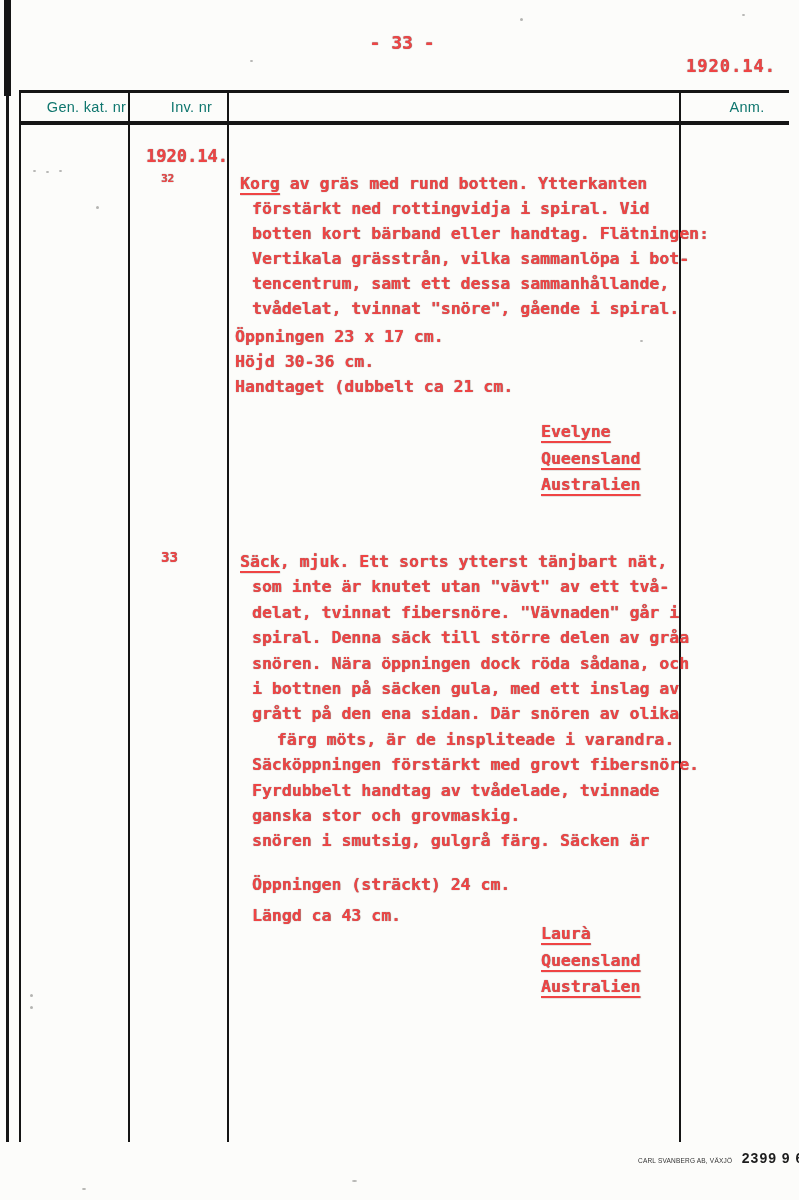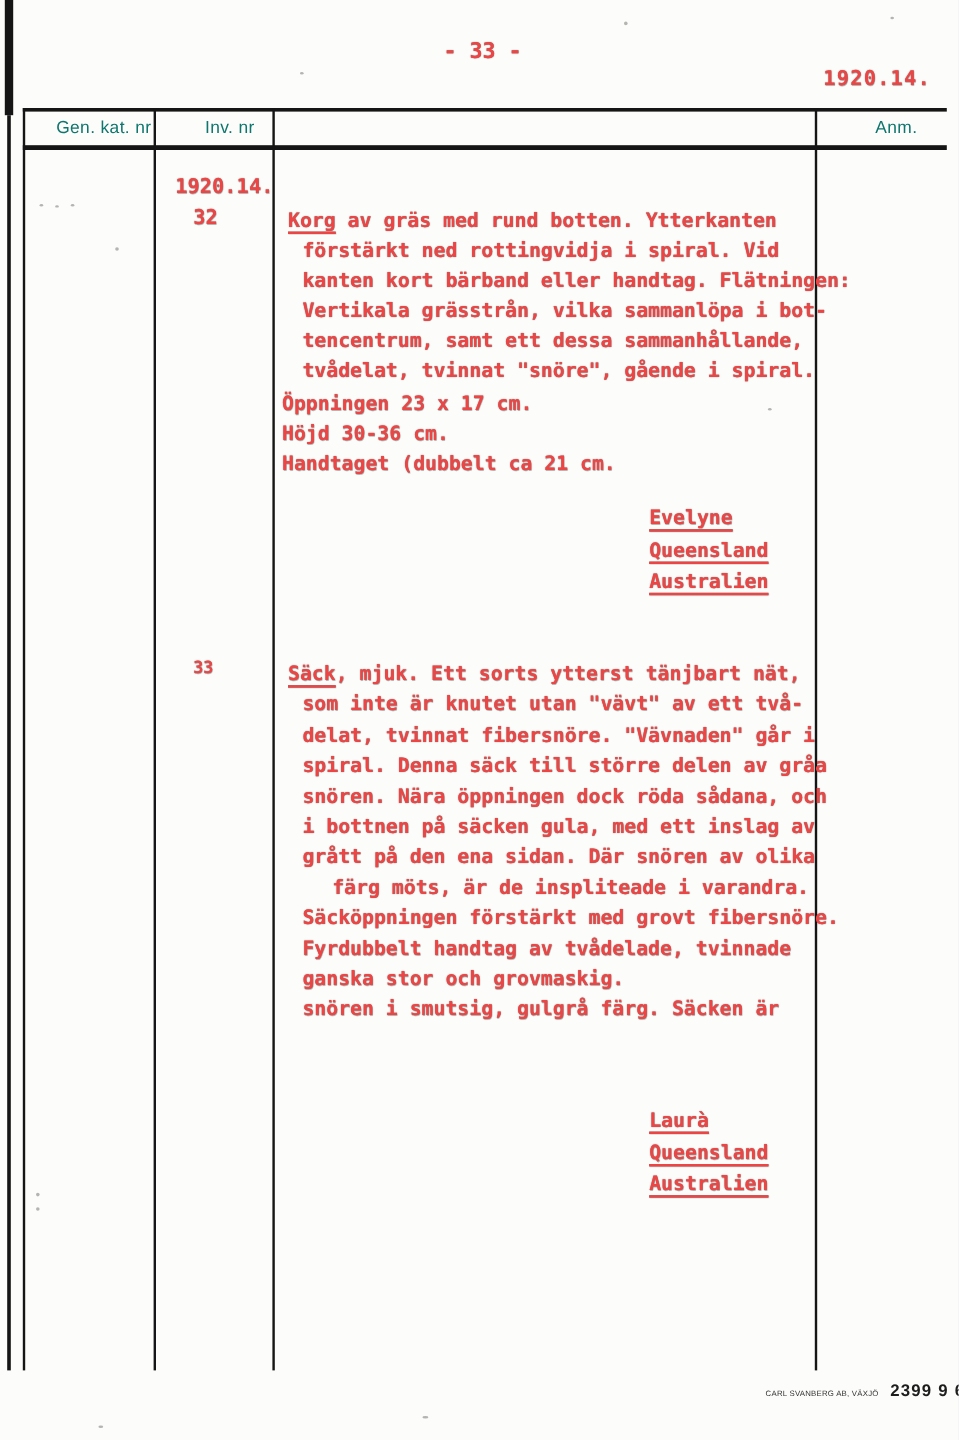--- a/index.html
+++ b/index.html
@@ -44,26 +44,26 @@
   <div class="rule" style="left:19px; top:90px; width:2px; height:1052px;"></div>
   <div class="rule" style="left:128px; top:90px; width:2px; height:1052px;"></div>
   <div class="rule" style="left:227px; top:90px; width:2px; height:1052px;"></div>
   <div class="rule" style="left:679px; top:90px; width:2px; height:1052px;"></div>
 
   <div class="hdr-cell form-print" style="left:19px; top:99px; width:109px;">Gen. kat. nr</div>
   <div class="hdr-cell form-print" style="left:130px; top:99px; width:97px;">Inv. nr</div>
   <div class="hdr-cell form-print" style="left:681px; top:99px; width:106px;">Anm.</div>
 
   <div class="abs tw" style="left:146px; top:146px; font-size:17px;">1920.14.</div>
-  <div class="abs tw" style="left:161px; top:172px; font-size:17px;text-align:center;">32</div>
+  <div class="abs tw" style="left:161px; top:172px; font-size:11px;text-align:center;">32</div>
 
   <div class="abs tw" style="left:240px; top:171px;">
     <div class="desc-line"><span class="underl">Korg</span><span> av gräs med rund botten. Ytterkanten</span></div>
     <div class="desc-line indent">förstärkt ned rottingvidja i spiral. Vid</div>
-    <div class="desc-line indent">kanten kort bärband eller handtag. Flätningen:</div>
+    <div class="desc-line indent">botten kort bärband eller handtag. Flätningen:</div>
     <div class="desc-line indent">Vertikala grässtrån, vilka sammanlöpa i bot-</div>
     <div class="desc-line indent">tencentrum, samt ett dessa sammanhållande,</div>
     <div class="desc-line indent">tvådelat, tvinnat "snöre", gående i spiral.</div>
   </div>
 
   <div class="abs tw" style="left:235px; top:324px;">
     <div class="desc-line">Öppningen 23 x 17 cm.</div>
     <div class="desc-line">Höjd 30-36 cm.</div>
     <div class="desc-line">Handtaget (dubbelt ca 21 cm.</div>
   </div>
@@ -84,20 +84,24 @@
     <div class="desc-line indent" style="line-height:25.4px; height:25.4px;">snören. Nära öppningen dock röda sådana, och</div>
     <div class="desc-line indent" style="line-height:25.4px; height:25.4px;">i bottnen på säcken gula, med ett inslag av</div>
     <div class="desc-line indent" style="line-height:25.4px; height:25.4px;">grått på den ena sidan. Där snören av olika</div>
     <div class="desc-line indent" style="line-height:25.4px; height:25.4px;text-align:center;">färg möts, är de inspliteade i varandra.</div>
     <div class="desc-line indent" style="line-height:25.4px; height:25.4px;">Säcköppningen förstärkt med grovt fibersnöre.</div>
     <div class="desc-line indent" style="line-height:25.4px; height:25.4px;">Fyrdubbelt handtag av tvådelade, tvinnade</div>
     <div class="desc-line indent" style="line-height:25.4px; height:25.4px;">ganska stor och grovmaskig.</div>
     <div class="desc-line indent" style="line-height:25.4px; height:25.4px;">snören i smutsig, gulgrå färg. Säcken är</div>
   </div>
 
+  <div class="abs tw" style="left:252px; top:869px;">
+    <div style="line-height:31px;">Öppningen (sträckt) 24 cm.</div>
+    <div style="line-height:31px;">Längd ca 43 cm.</div>
+  </div>
 
   <div class="abs tw" style="left:541px; top:921px;">
     <div style="line-height:26.5px;"><span class="underl">Laurà</span></div>
     <div style="line-height:26.5px;"><span class="underl">Queensland</span></div>
     <div style="line-height:26.5px;"><span class="underl">Australien</span></div>
   </div>
 
   <div class="abs" style="left:638px; top:1148px;">
     <span class="footer-printer">CARL SVANBERG AB, VÄXJÖ</span>
     <span class="footer-num">2399 9 67</span>

